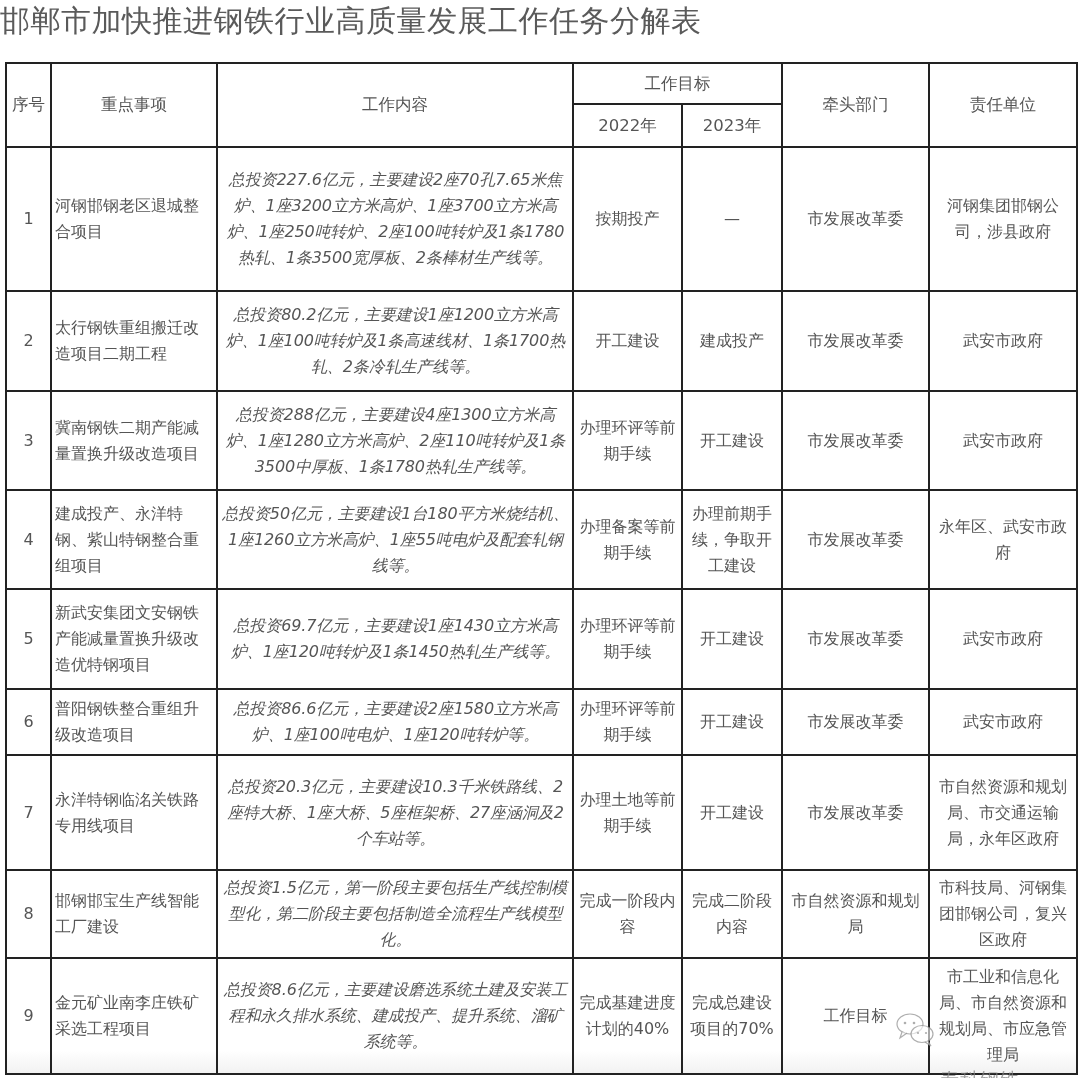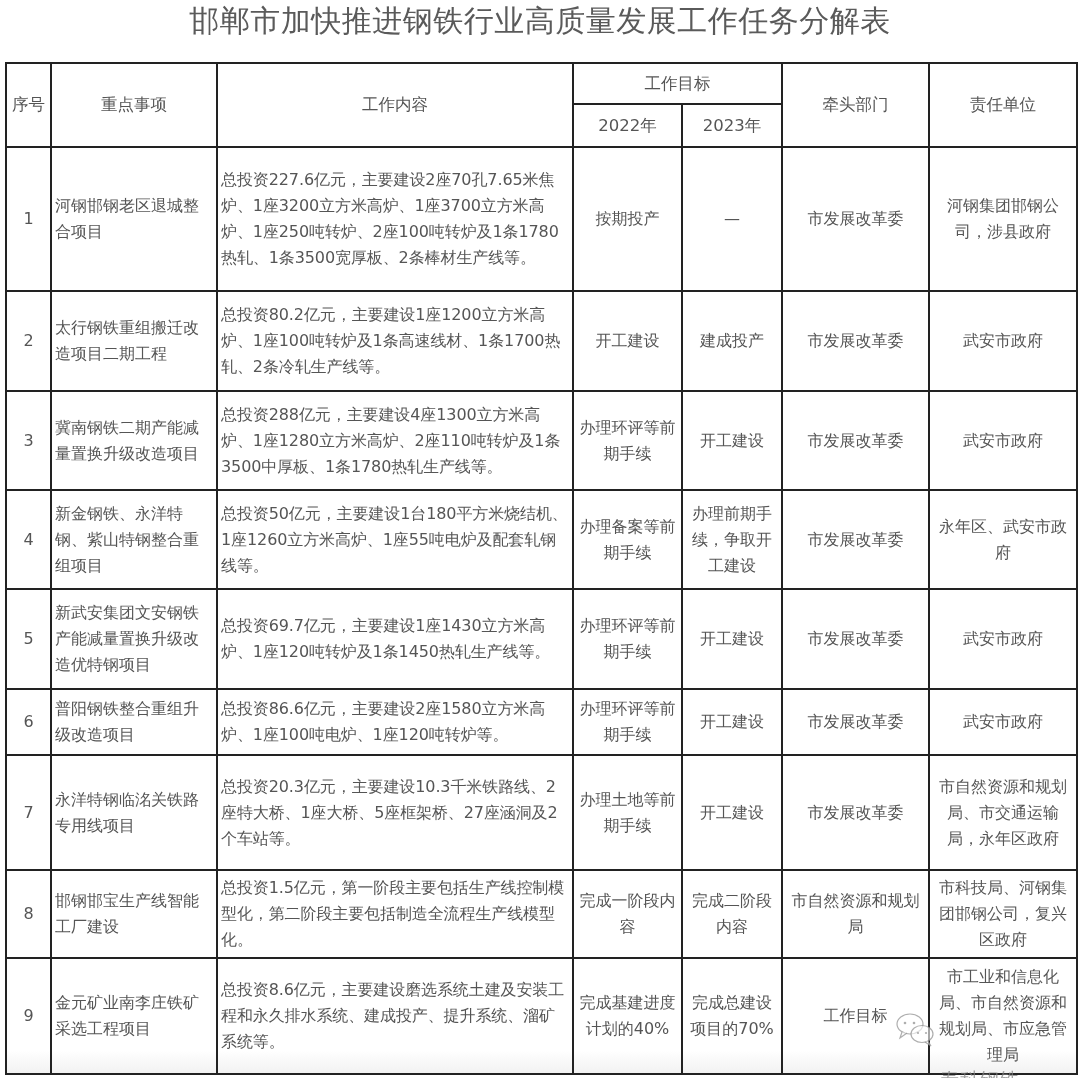--- a/index.html
+++ b/index.html
@@ -3,39 +3,39 @@
 <meta charset="utf-8">
 <style>
   html, body { margin: 0; padding: 0; background: #ffffff; }
   body {
     width: 1080px; height: 1078px; overflow: hidden; position: relative;
     font-family: "DejaVu Sans", "Liberation Sans", sans-serif;
     color: #555555;
   }
   .title {
     position: absolute; left: 0; top: 0; width: 1080px; height: 46px;
-    text-align: center; font-size: 30px; line-height: 42px; color: #5a5a5a;
+    font-size: 30px; line-height: 42px; color: #5a5a5a;
     letter-spacing: 0.5px;
   }
   table.tbl {
     position: absolute; left: 5px; top: 62px;
     border-collapse: collapse; table-layout: fixed;
     width: 1071px;
   }
   .tbl td, .tbl th {
     border: 2px solid #222;
     font-weight: normal;
     font-size: 16px; line-height: 26px; color: #555;
     text-align: center; vertical-align: middle;
     padding: 0 3px;
     word-break: break-all;
   }
   .tbl th { font-size: 16.5px; }
   .tbl td.left { text-align: left; padding: 0 10px 0 3px; }
-  .tbl td.content { text-align: left; padding: 0 2px 0 3px; letter-spacing: -0.1px; }
+  .tbl td.content { text-align: center; padding: 0 2px 0 3px; letter-spacing: -0.1px; font-style: italic; }
   .tbl tr.last td { background: linear-gradient(to bottom, #ffffff 80%, #f2f2f2 100%); }
   .wm {
     position: absolute; left: 894px; top: 1010px; width: 150px; height: 40px;
     pointer-events: none;
   }
   .wm-icon { position: absolute; left: 0; top: 0; }
   .wm-text {
     position: absolute; left: 46px; top: 16px;
     font-size: 19px; color: rgba(130,130,130,0.75);
     letter-spacing: 1px;
@@ -94,21 +94,21 @@
       <td>3</td>
       <td class="left">冀南钢铁二期产能减量置换升级改造项目</td>
       <td class="content">总投资288亿元，主要建设4座1300立方米高炉、1座1280立方米高炉、2座110吨转炉及1条3500中厚板、1条1780热轧生产线等。</td>
       <td>办理环评等前期手续</td>
       <td>开工建设</td>
       <td>市发展改革委</td>
       <td>武安市政府</td>
     </tr>
     <tr style="height:99px">
       <td>4</td>
-      <td class="left">新金钢铁、永洋特钢、紫山特钢整合重组项目</td>
+      <td class="left">建成投产、永洋特钢、紫山特钢整合重组项目</td>
       <td class="content">总投资50亿元，主要建设1台180平方米烧结机、1座1260立方米高炉、1座55吨电炉及配套轧钢线等。</td>
       <td>办理备案等前期手续</td>
       <td>办理前期手续，争取开工建设</td>
       <td>市发展改革委</td>
       <td>永年区、武安市政府</td>
     </tr>
     <tr style="height:100px">
       <td>5</td>
       <td class="left">新武安集团文安钢铁产能减量置换升级改造优特钢项目</td>
       <td class="content">总投资69.7亿元，主要建设1座1430立方米高炉、1座120吨转炉及1条1450热轧生产线等。</td>

